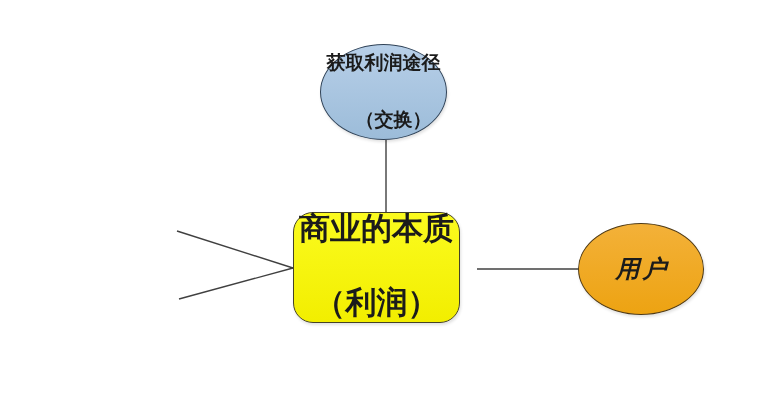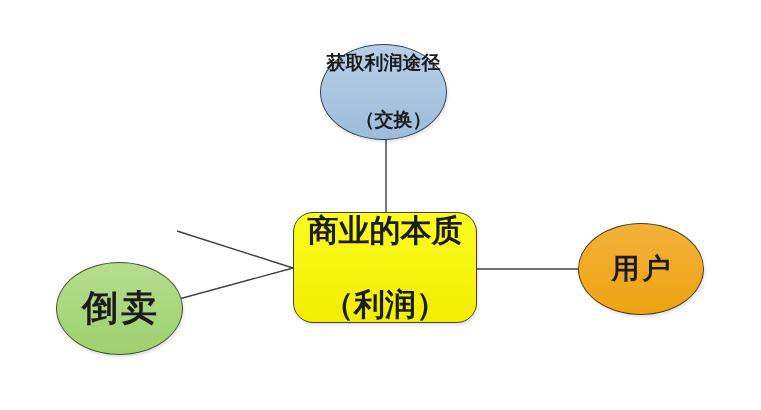--- a/index.html
+++ b/index.html
@@ -32,27 +32,27 @@
   }
   .node-production{
     left:55px;top:167px;width:128px;height:90px;
     font-size:36px;letter-spacing:3px;text-indent:3px;
   }
   .node-resell{
     left:56px;top:262px;width:127px;height:93px;
     font-size:36px;letter-spacing:3px;text-indent:3px;
   }
   .node-core{
-    left:293px;top:212px;width:184px;height:111px;
+    left:293px;top:212px;width:167px;height:111px;
     border-radius:20px;
-    font-size:31px;line-height:1.35;
+    font-size:31px;line-height:1.35;font-family:Liberation Mono, monospace;
   }
   .node-user{
     left:578px;top:223px;width:126px;height:92px;
-    font-size:28px;letter-spacing:3px;text-indent:3px;
+    font-size:24px;letter-spacing:3px;text-indent:3px;font-style:italic;
   }
   .node span{display:block;}
 </style>
 </head>
 <body>
 
 <div class="canvas">
 
   <svg class="edges" viewBox="0 0 761 410" xmlns="http://www.w3.org/2000/svg">
     <line x1="386" y1="140" x2="386" y2="212" stroke-width="1.4" stroke="#404040"></line>
@@ -60,23 +60,20 @@
     <line x1="179" y1="299" x2="293" y2="268" stroke-width="1.4" stroke="#404040"></line>
     <line x1="477" y1="269" x2="578" y2="269" stroke-width="1.4" stroke="#404040"></line>
   </svg>
 
   <div class="node ellipse node-exchange" style="background: linear-gradient(rgb(183, 207, 232), rgb(156, 188, 217)); border-color: rgb(47, 66, 87);">
     <span style="color: rgb(27, 27, 27);">获取利润途径</span>
     <span style="color: rgb(27, 27, 27); margin-left: 20px;">（交换）</span>
   </div>
 
 
-  <div class="node ellipse node-resell" style="background: linear-gradient(rgb(181, 221, 143), rgb(159, 208, 110)); border-color: rgb(68, 85, 47);">
-    <span style="color: rgb(27, 27, 27);">倒卖</span>
-  </div>
 
   <div class="node node-core" style="background: linear-gradient(rgb(251, 251, 31), rgb(242, 238, 0)); border-color: rgb(69, 66, 38);">
     <span style="color: rgb(27, 27, 27);">商业的本质</span>
     <span style="color: rgb(27, 27, 27);">（利润）</span>
   </div>
 
   <div class="node ellipse node-user" style="background: linear-gradient(rgb(243, 177, 57), rgb(237, 163, 18)); border-color: rgb(79, 58, 22);">
     <span style="color: rgb(27, 27, 27);">用户</span>
   </div>
 

